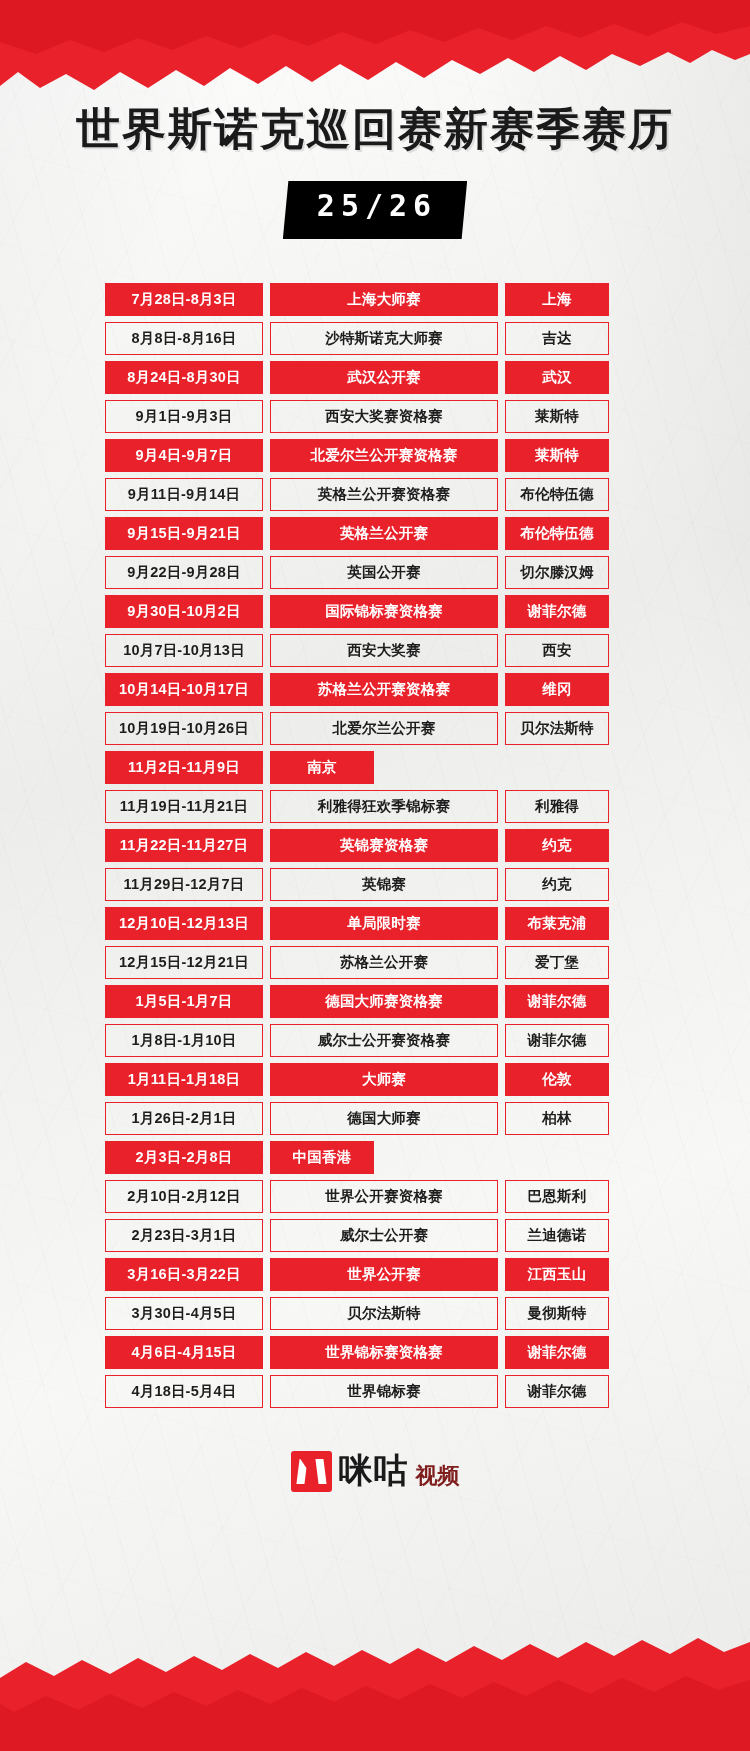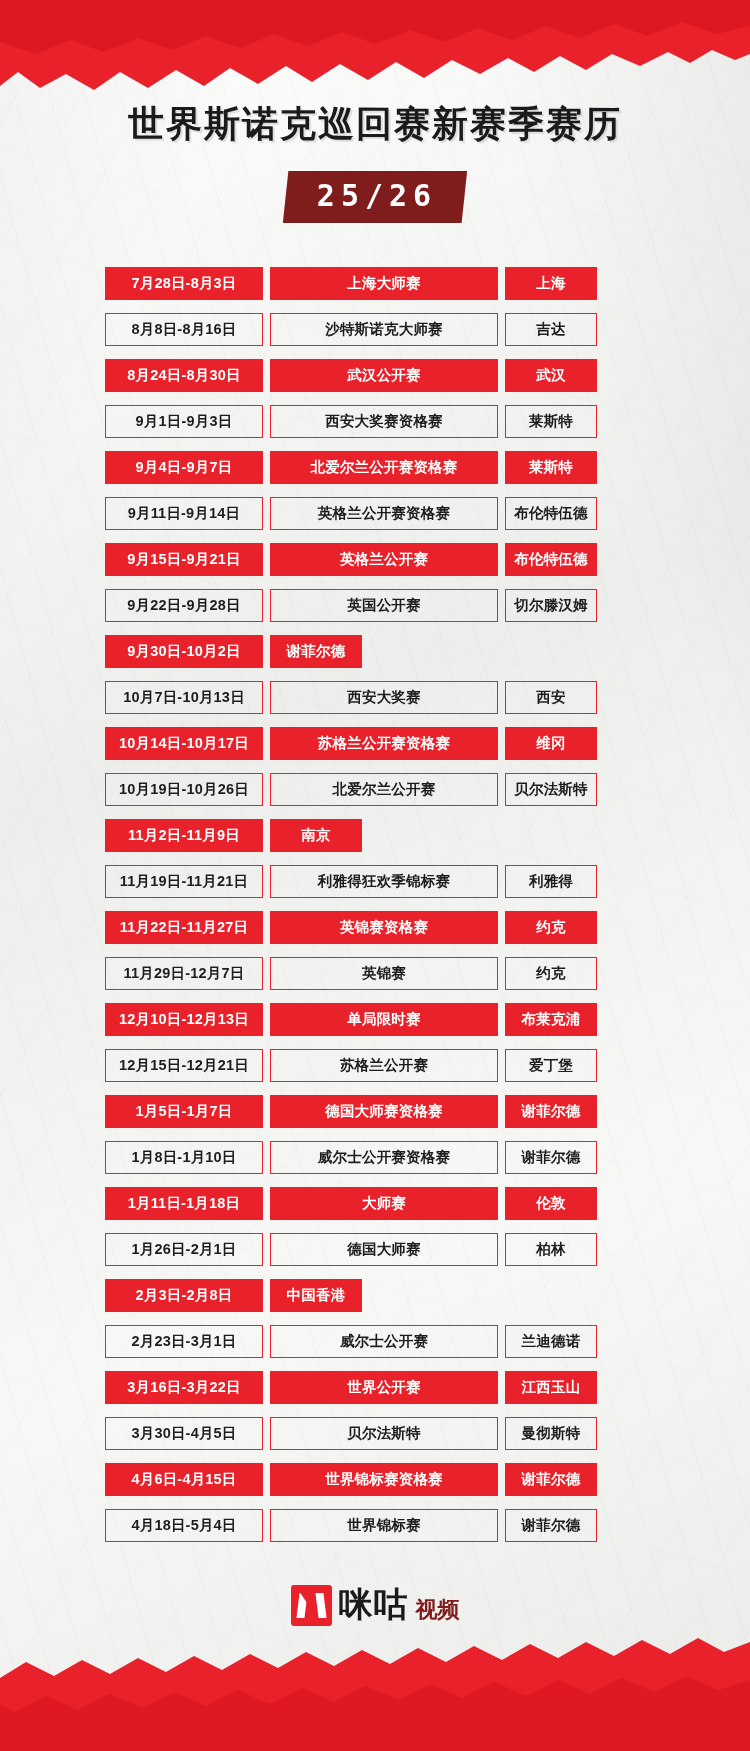--- a/index.html
+++ b/index.html
@@ -54,68 +54,68 @@
   .content {
     position: relative;
     z-index: 4;
   }
   .header {
     padding-top: 100px;
     text-align: center;
   }
   .title {
     font-family: "DejaVu Sans", "Liberation Sans", sans-serif;
-    font-size: 36px;
+    font-size: 44px;
     font-weight: bold;
     letter-spacing: 2px;
     color: #1a1a1a;
     text-shadow: 2px 2px 0 rgba(0,0,0,0.10);
     margin: 0;
   }
   .season-wrap {
     margin-top: 22px;
     display: flex;
     justify-content: center;
   }
   .season-badge {
-    background: #7f1d1d;
+    background: #000000;
     color: #ffffff;
     font-family: "DejaVu Sans Mono", "Liberation Mono", monospace;
     font-size: 30px;
     font-weight: bold;
     letter-spacing: 6px;
-    padding: 7px 30px 10px 34px;
+    padding: 7px 30px 16px 34px;
     clip-path: polygon(3% 0, 100% 0, 97% 100%, 0 100%);
   }
   .table {
     margin: 44px auto 0;
     width: 540px;
   }
   .row {
     display: flex;
     align-items: stretch;
     height: 33px;
-    margin-bottom: 13px;
+    margin-bottom: 6px;
     text-align: center;
   }
   .cell {
     display: flex;
     align-items: center;
     justify-content: center;
     font-size: 14.5px;
     font-weight: bold;
     color: #1d1d1d;
     border: 1.6px solid #e8212b;
     box-sizing: border-box;
     white-space: nowrap;
     letter-spacing: 0.2px;
   }
   .c-date { width: 158px; margin-right: 7px; }
   .c-event { width: 228px; margin-right: 7px; font-family: Liberation Mono, monospace; }
-  .c-city { width: 92px; }
+  .c-city { width: 104px; }
   .row.hl .cell {
     background: #e8212b;
     color: #ffffff;
     border-color: #e8212b;
   }
   .row:not(.hl) .cell {
     background: transparent;
   }
   .footer {
     margin-top: 40px;
@@ -232,20 +232,21 @@
           <div class="cell c-event">英格兰公开赛</div>
           <div class="cell c-city">布伦特伍德</div>
         </div>
         <div class="row">
           <div class="cell c-date">9月22日-9月28日</div>
           <div class="cell c-event">英国公开赛</div>
           <div class="cell c-city">切尔滕汉姆</div>
         </div>
         <div class="row hl">
           <div class="cell c-date">9月30日-10月2日</div>
+          <div class="cell c-event">国际锦标赛资格赛</div>
           <div class="cell c-city">谢菲尔德</div>
         </div>
         <div class="row">
           <div class="cell c-date">10月7日-10月13日</div>
           <div class="cell c-event">西安大奖赛</div>
           <div class="cell c-city">西安</div>
         </div>
         <div class="row hl">
           <div class="cell c-date">10月14日-10月17日</div>
           <div class="cell c-event">苏格兰公开赛资格赛</div>
@@ -301,20 +302,25 @@
           <div class="cell c-city">伦敦</div>
         </div>
         <div class="row">
           <div class="cell c-date">1月26日-2月1日</div>
           <div class="cell c-event">德国大师赛</div>
           <div class="cell c-city">柏林</div>
         </div>
         <div class="row hl">
           <div class="cell c-date">2月3日-2月8日</div>
           <div class="cell c-city">中国香港</div>
+        </div>
+        <div class="row">
+          <div class="cell c-date">2月10日-2月12日</div>
+          <div class="cell c-event">世界公开赛资格赛</div>
+          <div class="cell c-city">巴恩斯利</div>
         </div>
         <div class="row">
           <div class="cell c-date">2月23日-3月1日</div>
           <div class="cell c-event">威尔士公开赛</div>
           <div class="cell c-city">兰迪德诺</div>
         </div>
         <div class="row hl">
           <div class="cell c-date">3月16日-3月22日</div>
           <div class="cell c-event">世界公开赛</div>
           <div class="cell c-city">江西玉山</div>

